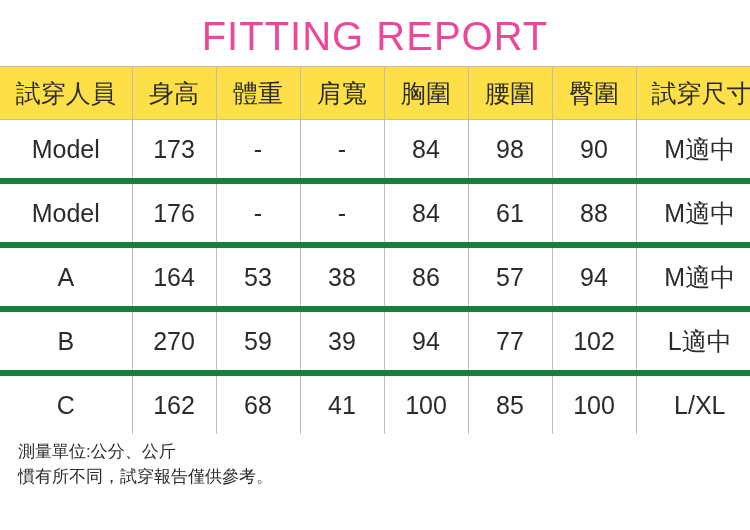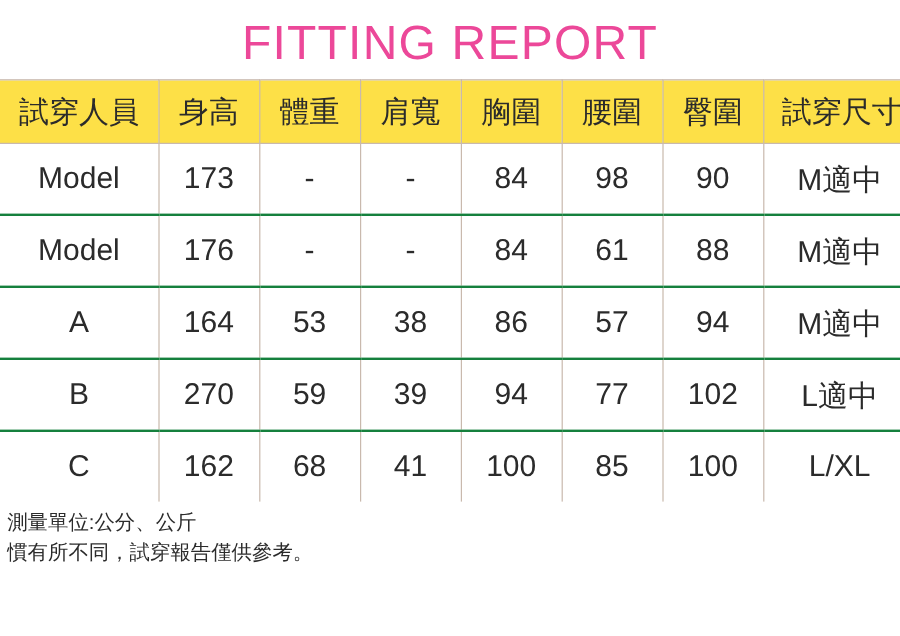--- a/index.html
+++ b/index.html
@@ -40,21 +40,21 @@
   table.fit col.c3 { width: 84px; }
   table.fit col.c4 { width: 84px; }
   table.fit col.c5 { width: 84px; }
   table.fit col.c6 { width: 84px; }
   table.fit col.c7 { width: 114px; }
 
   table.fit th, table.fit td {
     border-left: 1px solid #c9b9ad;
     border-right: 1px solid #c9b9ad;
     border-top: none;
-    border-bottom: 2px solid #15803d;
+    border-bottom: 6px solid #15803d;
     text-align: center;
     vertical-align: middle;
     font-weight: 400;
     font-size: 25px;
     color: #2b2b2b;
     height: 58px;
     padding: 0 2px;
     white-space: nowrap;
   }
   table.fit thead th {
@@ -80,20 +80,21 @@
     color: #2b2b2b;
   }
   .notes {
     padding: 6px 6px 0 6px;
     font-size: 17px;
     line-height: 1.45;
     color: #2b2b2b;
   }
   .notes div {
     white-space: normal;
+    margin-left: 12px;
   }
 </style>
 </head>
 <body>
 
 <div class="sheet">
 
   <div class="title">FITTING REPORT</div>
 
   <table class="fit">

